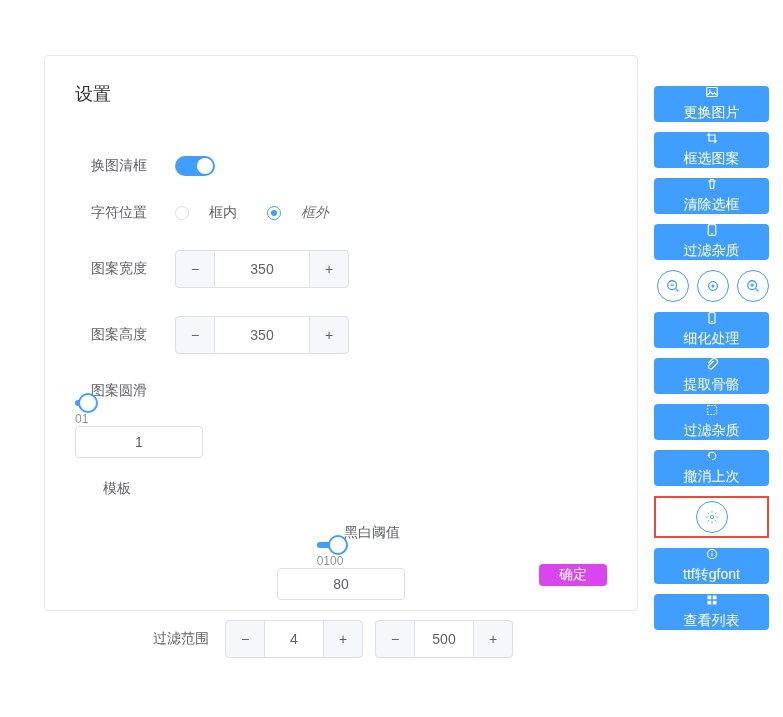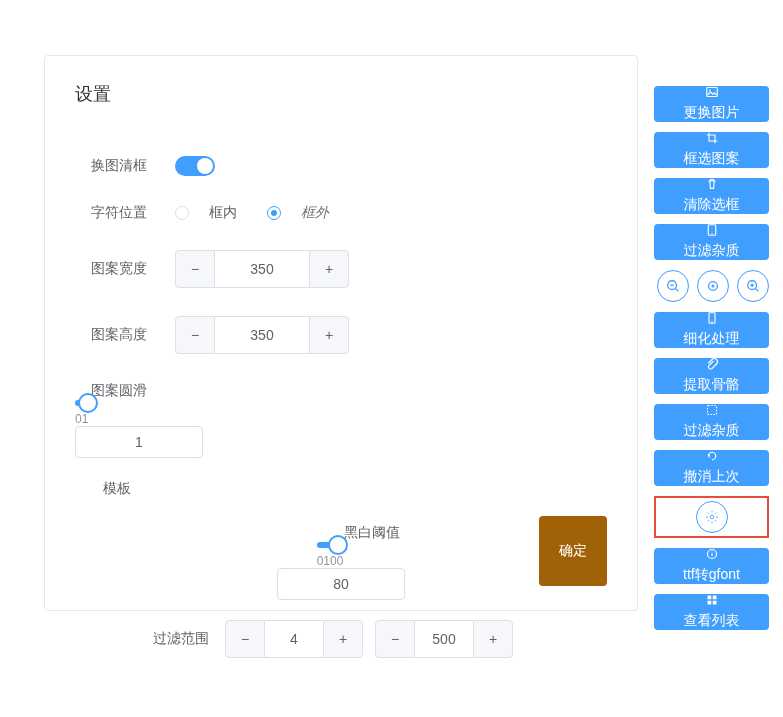--- a/index.html
+++ b/index.html
@@ -28,21 +28,21 @@
     .slider-track { height: 6px; background: #e4e7ed; border-radius: 3px; position: relative; cursor: pointer; }
     .slider-fill { height: 6px; background: #409eff; border-radius: 3px; position: absolute; left: 0; top: 0; }
     .slider-thumb { width: 20px; height: 20px; border: 2px solid #409eff; background: #fff; border-radius: 50%; position: absolute; top: -7px; transform: translateX(-50%); cursor: grab; }
     .slider-ticks { display: flex; justify-content: space-between; margin-top: 6px; font-size: 12px; color: #909399; }
     .slider-value { width: 128px; height: 32px; border: 1px solid #dcdfe6; border-radius: 4px; text-align: center; display: flex; align-items: center; justify-content: center; font-size: 14px; color: #606266; }
     .sub-row { display: flex; align-items: center; margin-bottom: 20px; flex-direction: column; }
     .sub-label { width: 134px; text-align: right; margin-right: 16px; padding-top: 6px; color: #606266; }
     .range-row { display: flex; align-items: center; }
     .range-label { width: 134px; text-align: right; margin-right: 16px; color: #606266; }
     .stepper-gap { display: flex; gap: 12px; }
-    .confirm-btn { position: absolute; right: 30px; bottom: 24px; background: #a16207; color: #fff; border: none; border-radius: 4px; padding: 26px 20px; font-size: 14px; cursor: pointer; }
+    .confirm-btn { position: absolute; right: 30px; bottom: 24px; background: #d946ef; color: #fff; border: none; border-radius: 4px; padding: 2px 20px; font-size: 14px; cursor: pointer; }
     
     .side { position: absolute; right: 14px; top: 86px; width: 115px; display: flex; flex-direction: column; gap: 10px; }
     .side-btn { height: 36px; background: #409eff; color: #fff; border: none; border-radius: 4px; display: flex; align-items: center; justify-content: center; gap: 6px; font-size: 14px; cursor: pointer; flex-direction: column; }
     .side-btn svg { width: 14px; height: 14px; fill: none; stroke: #fff; stroke-width: 1.5; }
     .zoom-row { display: flex; gap: 8px; justify-content: flex-end; }
     .zoom-btn { width: 32px; height: 32px; border: 1px solid #409eff; background: #fff; color: #409eff; border-radius: 50%; display: flex; align-items: center; justify-content: center; cursor: pointer; }
     .zoom-btn svg { width: 14px; height: 14px; stroke: #409eff; fill: none; stroke-width: 1.5; }
     .gear-highlight { border: 2px solid #e74c3c; padding: 3px; display: flex; justify-content: center; }
     .gear-btn { width: 32px; height: 32px; border: 1px solid #409eff; background: #fff; border-radius: 50%; display: flex; align-items: center; justify-content: center; cursor: pointer; }
     .gear-btn svg { width: 14px; height: 14px; stroke: #409eff; fill: #409eff; }

